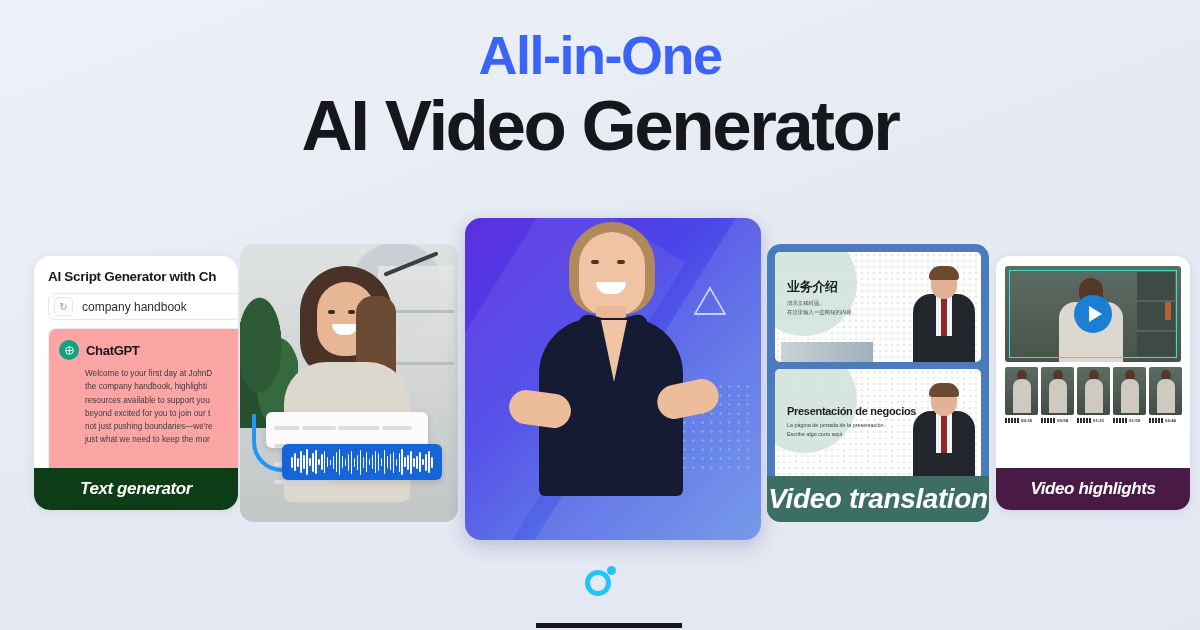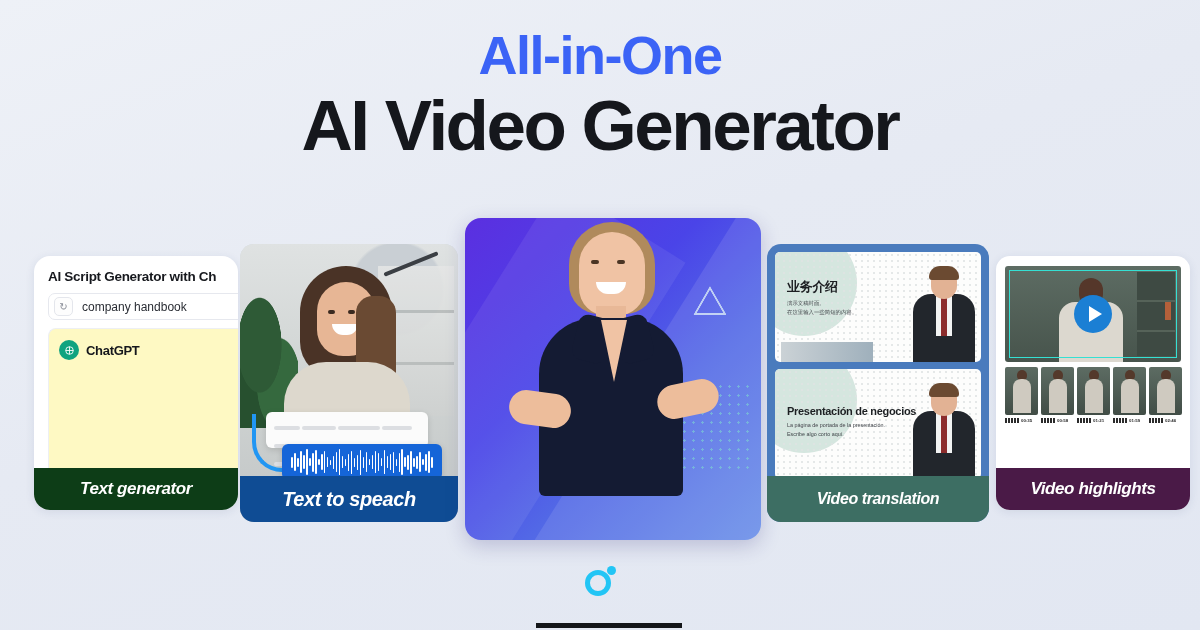--- a/index.html
+++ b/index.html
@@ -44,21 +44,21 @@
     display: flex; align-items: center; gap: 9px; padding-left: 5px;
   }
   .refresh-ico {
     width: 19px; height: 19px; border: 1px solid #e4e6ec; border-radius: 5px;
     display: flex; align-items: center; justify-content: center;
     font-size: 10px; color: #8b8f99; background:#fdfdfd;
   }
   .scr-input-val { font-size: 12px; color: #2a2d34; white-space: nowrap; }
   .scr-panel {
     margin-top: 8px; width: 226px; height: 168px;
-    border: 1px solid #edeff3; border-radius: 8px 0 0 0; border-right:none; background:#fef9c3;
+    border: 1px solid #edeff3; border-radius: 8px 0 0 0; border-right:none; background:#fca5a5;
     padding: 11px 0 0 10px;
   }
   .gpt-row { display: flex; align-items: center; gap: 7px; }
   .gpt-logo {
     width: 20px; height: 20px; border-radius: 50%; background: #10a37f;
     display:flex; align-items:center; justify-content:center;
   }
   .gpt-name { font-size: 13px; font-weight: 800; color: #15171c; letter-spacing:-.3px;}
   .gpt-body { margin: 7px 0 0 26px; font-size: 8.2px; line-height: 1.62; color: #3a3d44; white-space: nowrap; }
   #lbl-text-gen { height: 42px; background: #0d3d17; font-size: 17px; }
@@ -146,21 +146,21 @@
   .slide-p { position:absolute; left:12px; font-size:5.4px; line-height:1.75; color:#41454a; white-space:pre-line;}
   .slide-p.cn { top:47px; }
   .slide-p.es { top:52px; }
   .slide-man { position:absolute; right:6px; bottom:0; width:62px; height:96px;}
   .m-head{position:absolute; left:18px; top:2px; width:26px; height:31px; background:#e2b294; border-radius:13px;}
   .m-hair{position:absolute; left:16px; top:0; width:30px; height:14px; background:#6b4a31; border-radius:15px 15px 4px 4px;}
   .m-suit{position:absolute; left:0; top:28px; width:62px; height:68px; background:#22262c; border-radius:18px 18px 0 0;}
   .m-shirt{position:absolute; left:23px; top:30px; width:16px; height:40px; background:#f2f3f3;}
   .m-tie{position:absolute; left:28px; top:32px; width:6px; height:38px; background:#8b2c2c;}
   .slide-photo{position:absolute; left:6px; bottom:0; width:92px; height:20px; background:linear-gradient(90deg,#cbd2d6,#9fb0bc);}
-  #lbl-trans { height: 46px; background: #3d6e63; font-size: 16px; }
+  #lbl-trans { height: 46px; background: #3d6e63; font-size: 28px; }
 
   
   #card-high { left: 984px; top: 38px; width: 194px; height: 254px; background:#ffffff; border-radius:14px;
      box-shadow:0 2px 10px rgba(40,60,110,.10); padding:10px 9px 0 9px;}
   .hi-main { position:relative; width:176px; height:96px; background:linear-gradient(180deg,#5d6c63,#47544c); border-radius:3px; overflow:hidden;}
   .hi-sel { position:absolute; left:4px; top:4px; right:4px; bottom:4px; border:1.6px solid #35e0d3; }
   .hi-shelf{position:absolute; right:6px; top:6px; width:38px; height:84px; background:#3e4a43;}
   .hi-shelf:before{content:""; position:absolute; left:0; top:28px; width:100%;height:2px;background:#566359;}
   .hi-shelf:after{content:""; position:absolute; left:0; top:58px; width:100%;height:2px;background:#566359;}
   .hi-book{position:absolute; right:10px; top:36px; width:6px;height:18px;background:#b4603a;}
@@ -209,20 +209,26 @@
       <div class="scr-panel">
         <div class="gpt-row">
           <span class="gpt-logo">
             <svg width="13" height="13" viewBox="0 0 24 24" fill="none" stroke="#ffffff" stroke-width="1.6">
               <circle cx="12" cy="12" r="7"></circle>
                 <path d="M5 12h14M12 5v14"></path>
             </svg>
           </span>
           <span class="gpt-name">ChatGPT</span>
         </div>
+        <div class="gpt-body" style="white-space:pre-line">Welcome to your first day at JohnD
+the company handbook, highlighti
+resources available to support you
+beyond excited for you to join our t
+not just pushing boundaries—we're
+just what we need to keep the mor</div>
       </div>
     </div>
     <div class="card-label" id="lbl-text-gen">Text generator</div>
   </div>
 
   <div class="card" id="card-tts">
     <div class="tts-photo">
       <div class="tts-shelf"></div>
       <div class="tts-lamp"></div>
       <div class="tts-plant"></div>
@@ -286,21 +292,20 @@
           <i style="height:23px"></i>
           <i style="height:9px"></i>
           <i style="height:13px"></i>
           <i style="height:20px"></i>
           <i style="height:6px"></i>
           <i style="height:17px"></i>
           <i style="height:22px"></i>
           <i style="height:11px"></i>
       </div>
     </div>
-    <div class="card-label" id="lbl-tts">Text to speach</div>
   </div>
 
   <div class="card" id="card-avatar">
     <div class="av-band1"></div>
     <div class="av-band2"></div>
     <div class="av-dots"></div>
     <div class="av-tri">
       <svg width="34" height="30" viewBox="0 0 34 30">
           <polygon points="17,2 32,28 2,28" fill="none" stroke="#bcd0f2" stroke-width="1.4"></polygon>
         </svg>

